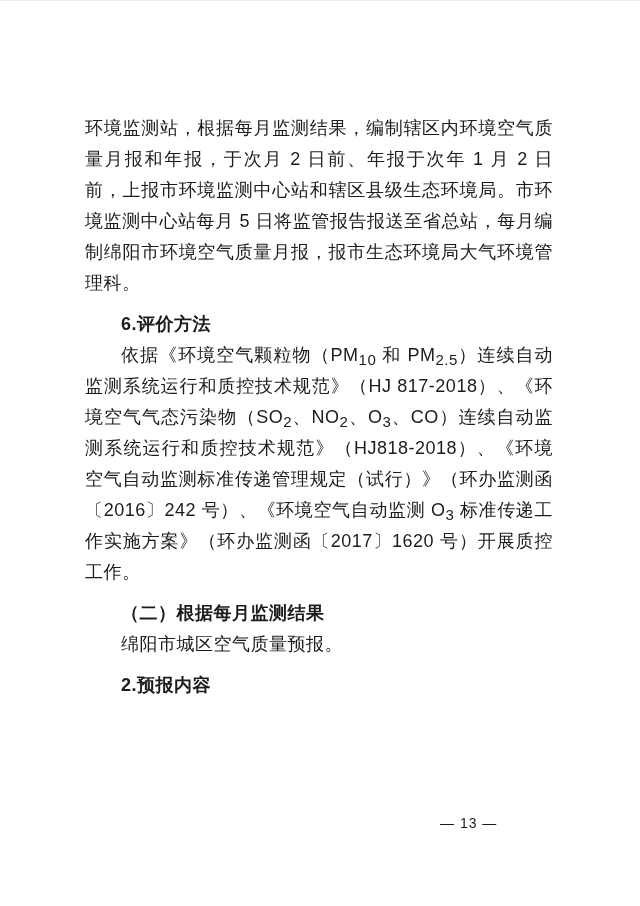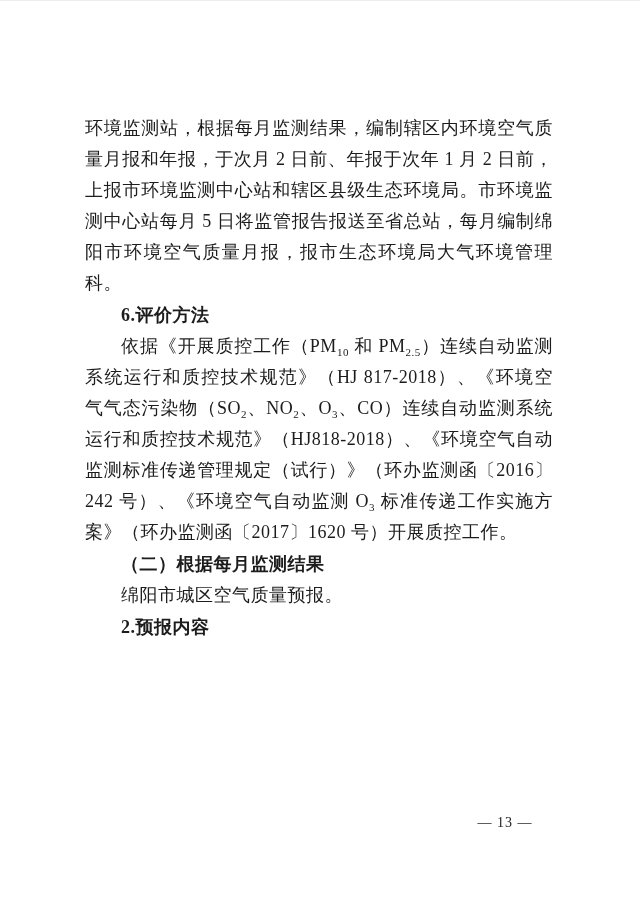--- a/index.html
+++ b/index.html
@@ -6,71 +6,70 @@
     margin: 0;
     padding: 0;
     background: #ffffff;
   }
   .page {
     position: relative;
     width: 640px;
     height: 906px;
     background: #ffffff;
     color: #1c1c1c;
-    font-family: Liberation Serif, serif;
+    font-family: Liberation Sans, sans-serif;
     overflow: hidden;
     box-sizing: border-box;
     border-top: 1px solid #ededed;
   }
   .content {
     position: absolute;
     left: 85px;
     top: 112px;
     width: 468px;
     font-size: 18px;
     line-height: 31px;
     letter-spacing: 0.5px;
   }
   p.para {
     margin: 0;
     padding: 0;
     text-align: justify;
   }
   p.heading {
     font-weight: 700;
-    margin-top: 1px;
+    margin-top: 10px;
   }
   p.indent {
     text-indent: 2em;
   }
   .bold {
     font-weight: 700;
   }
   sub {
-    font-size: 11px;
+    font-size: 15px;
     line-height: 0;
     vertical-align: -4px;
   }
   .page-number {
     position: absolute;
     top: 814px;
     left: 440px;
     width: 130px;
-    text-align: center;
     font-size: 14px;
     letter-spacing: 1px;
     color: #1c1c1c;
   }
 </style>
 </head>
 <body>
 
 <div class="page">
   <div class="content" id="doc-body">
       <p class="para body"><span>环境监测站，根据每月监测结果，编制辖区内环境空气质量月报和年报，于次月 2 日前、年报于次年 1 月 2 日前，上报市环境监测中心站和辖区县级生态环境局。市环境监测中心站每月 5 日将监管报告报送至省总站，每月编制绵阳市环境空气质量月报，报市生态环境局大气环境管理科。</span></p>
       <p class="para heading indent"><span class="bold">6.评价方法</span></p>
-      <p class="para body indent"><span>依据《开展质控工作（PM</span><sub>10</sub><span> 和 PM</span><sub>2.5</sub><span>）连续自动监测系统运行和质控技术规范》（HJ 817-2018）、《环境空气气态污染物（SO</span><sub>2</sub><span>、NO</span><sub>2</sub><span>、O</span><sub>3</sub><span>、CO）连续自动监测系统运行和质控技术规范》（HJ818-2018）、《环境空气自动监测标准传递管理规定（试行）》（环办监测函〔2016〕242 号）、《环境空气自动监测 O</span><sub>3</sub><span> 标准传递工作实施方案》（环办监测函〔2017〕1620 号）开展质控工作。</span></p>
+      <p class="para body indent"><span>依据《环境空气颗粒物（PM</span><sub>10</sub><span> 和 PM</span><sub>2.5</sub><span>）连续自动监测系统运行和质控技术规范》（HJ 817-2018）、《环境空气气态污染物（SO</span><sub>2</sub><span>、NO</span><sub>2</sub><span>、O</span><sub>3</sub><span>、CO）连续自动监测系统运行和质控技术规范》（HJ818-2018）、《环境空气自动监测标准传递管理规定（试行）》（环办监测函〔2016〕242 号）、《环境空气自动监测 O</span><sub>3</sub><span> 标准传递工作实施方案》（环办监测函〔2017〕1620 号）开展质控工作。</span></p>
       <p class="para heading indent"><span class="bold">（二）根据每月监测结果</span></p>
       <p class="para body indent"><span>绵阳市城区空气质量预报。</span></p>
       <p class="para heading indent"><span class="bold">2.预报内容</span></p>
     </div>
   <div class="page-number">— 13 —</div>
 </div>
 
 </body></html>

